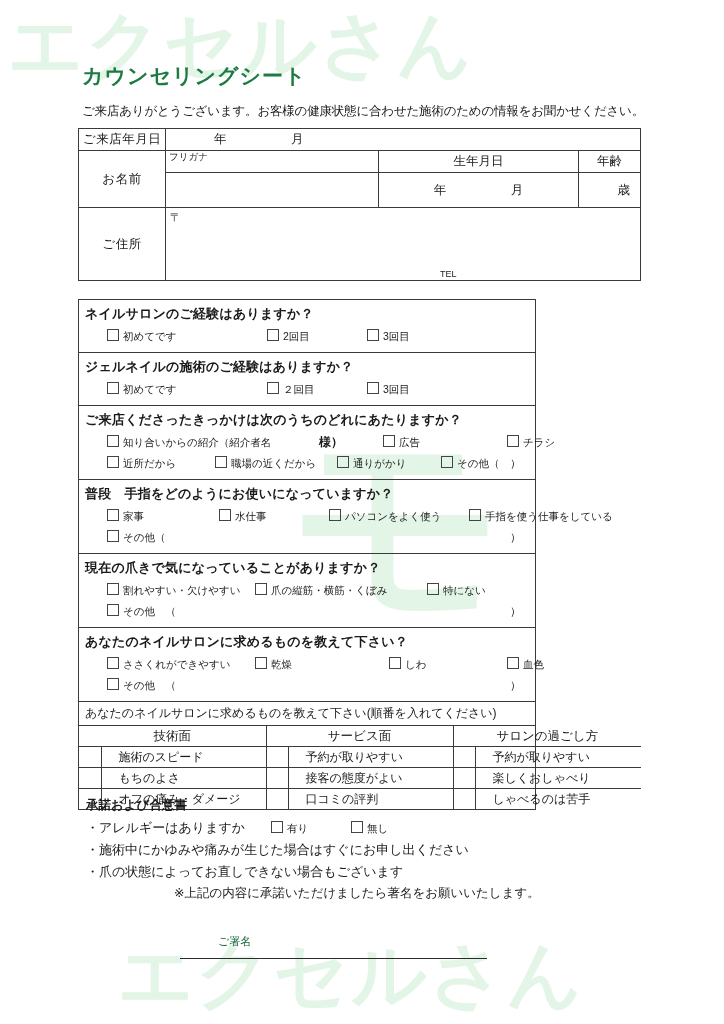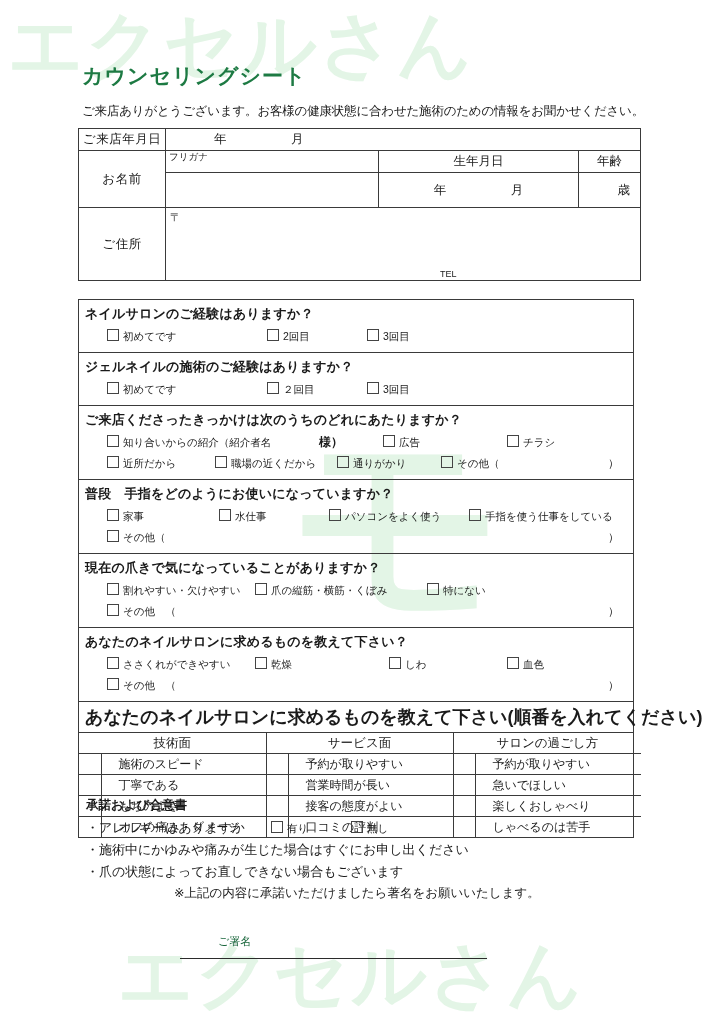--- a/index.html
+++ b/index.html
@@ -135,21 +135,21 @@
     left: 274px;
     bottom: 1px;
     font-size: 9px;
   }
 
   
   #q-table {
     position: absolute;
     left: 78px;
     top: 299px;
-    width: 556px;
+    width: 458px;
   }
   #q-table > tbody > tr > td {
     border: 1px solid #3a3a3a;
     padding: 0;
   }
   .q-block { padding: 3px 0 5px 0; }
   .q-head {
     font-size: 13px;
     font-weight: 700;
     padding: 2px 0 3px 6px;
@@ -185,22 +185,22 @@
   }
   .sama {
     position: absolute;
     font-size: 12px;
     font-weight: 700;
     top: 2px;
   }
 
   
   #rank-head {
-    font-size: 18px;
-    font-weight: 700;
+    font-size: 12px;
+    font-weight: 400;
     padding: 3px 0 3px 6px;
     white-space: nowrap;
   }
   #rank-table {
     width: 100%;
     border-collapse: collapse;
   }
   #rank-table td {
     border: 1px solid #3a3a3a;
     height: 20px;
@@ -436,28 +436,20 @@
               <tr>
                 <td class="numcell"></td>
                 <td class="itemcell">施術のスピード</td>
                 <td class="numcell"></td>
                 <td class="itemcell">予約が取りやすい</td>
                 <td class="numcell"></td>
                 <td class="itemcell">予約が取りやすい</td>
               </tr>
               <tr>
                 <td class="numcell"></td>
-                <td class="itemcell">丁寧である</td>
-                <td class="numcell"></td>
-                <td class="itemcell">営業時間が長い</td>
-                <td class="numcell"></td>
-                <td class="itemcell">急いでほしい</td>
-              </tr>
-              <tr>
-                <td class="numcell"></td>
                 <td class="itemcell">もちのよさ</td>
                 <td class="numcell"></td>
                 <td class="itemcell">接客の態度がよい</td>
                 <td class="numcell"></td>
                 <td class="itemcell">楽しくおしゃべり</td>
               </tr>
               <tr>
                 <td class="numcell"></td>
                 <td class="itemcell">オフの痛み・ダメージ</td>
                 <td class="numcell"></td>

